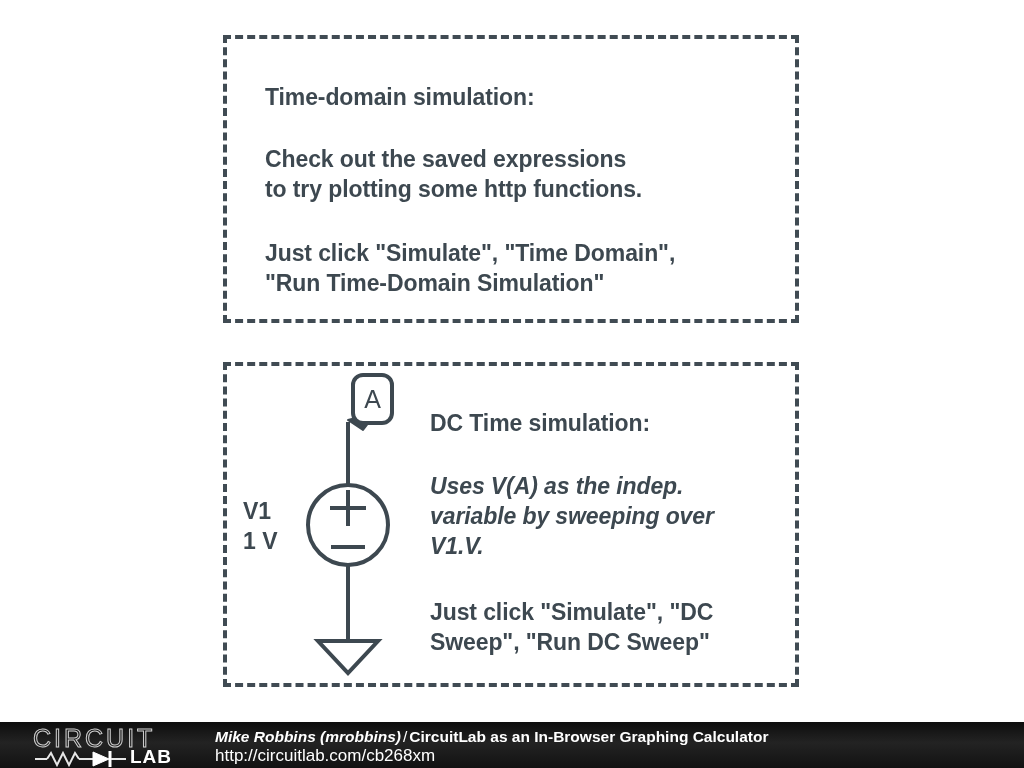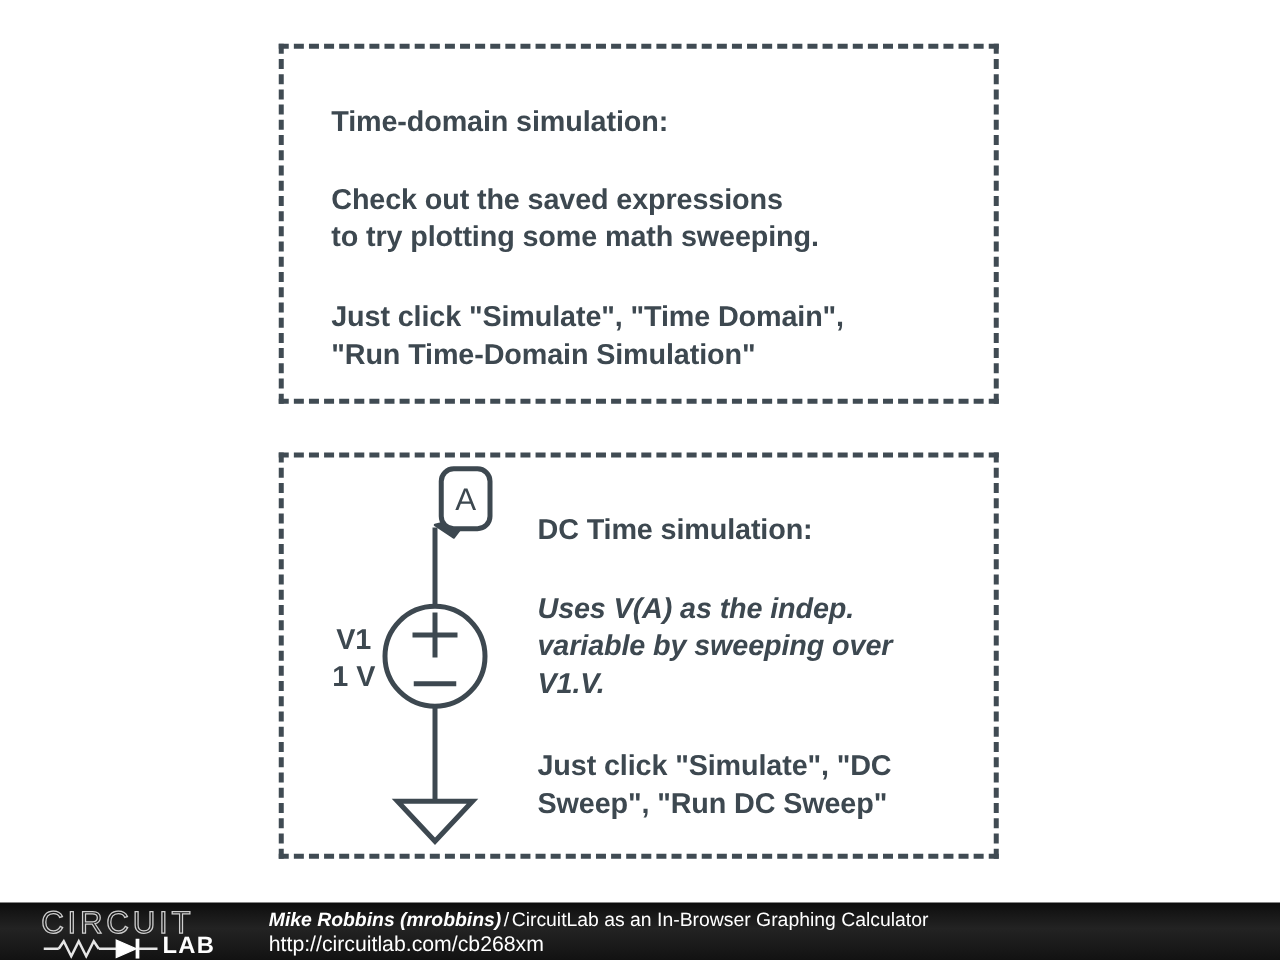--- a/index.html
+++ b/index.html
@@ -73,21 +73,21 @@
     height: 310px;
   }
   #schematic svg { display: block; overflow: visible; }
 
   .src-label {
     position: absolute;
     color: #3D4850;
     font-weight: bold;
     font-size: 23px;
     line-height: 29px;
-    text-align: center;
+    text-align: left;
     width: 80px;
   }
   #label-v1   { left: 243px; top: 497px; }
   #label-1v   { left: 243px; top: 527px; }
 
   
   #footer {
     position: absolute;
     left: 0;
     top: 722px;
@@ -140,42 +140,42 @@
     color: #ffffff;
     font-size: 15.5px;
     line-height: 19px;
     white-space: nowrap;
   }
   #credit-author {
     font-style: italic;
     font-weight: bold;
   }
   #credit-sep { font-weight: normal; padding: 0 2px; }
-  #credit-title { font-weight: normal; }
+  #credit-title { font-weight: bold; }
   #footer-url {
     position: absolute;
     left: 215px;
     top: 24px;
     color: #ffffff;
     font-size: 17px;
     line-height: 19px;
     white-space: nowrap;
   }
 </style>
 </head>
 <body>
 
 <div id="canvas">
 
   <div class="note-box" id="box-timedomain"></div>
 
   <div class="note-text" id="td-heading">Time-domain simulation:</div>
 
   <div class="note-text" id="td-body">Check out the saved expressions
-to try plotting some math sweeping.</div>
+to try plotting some http functions.</div>
 
   <div class="note-text" id="td-action">Just click "Simulate", "Time Domain",
 "Run Time-Domain Simulation"</div>
 
   <div class="note-box" id="box-dcsweep"></div>
 
   <div class="note-text" id="dc-heading">DC Time simulation:</div>
 
   <div class="note-text" id="dc-body">Uses V(A) as the indep.
 variable by sweeping over

